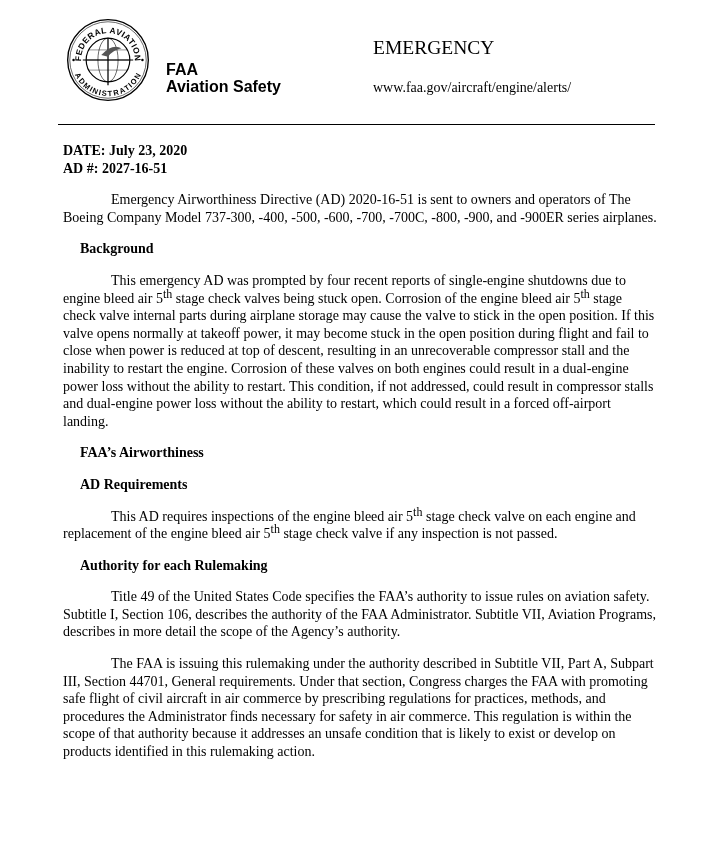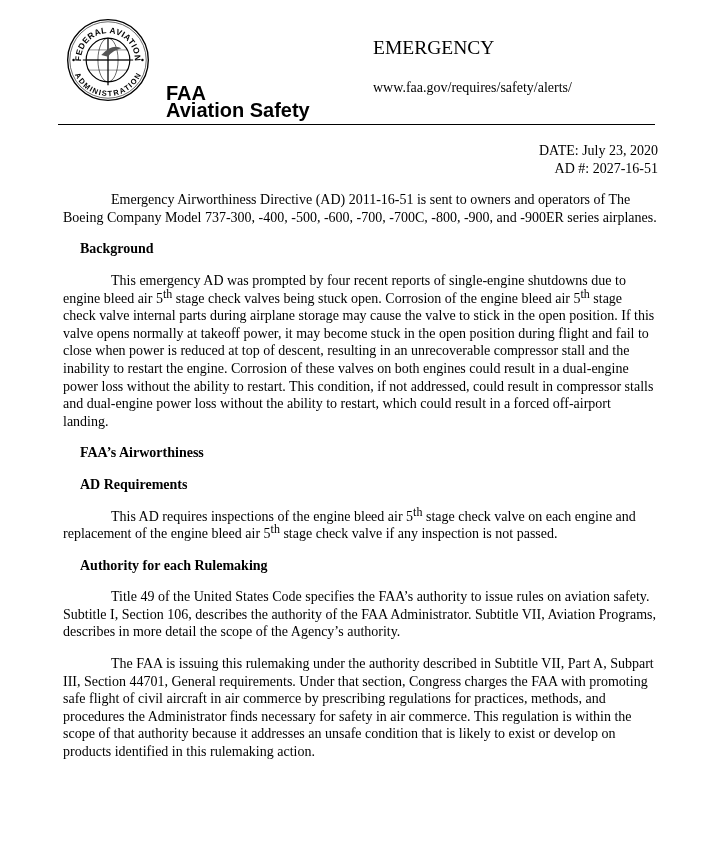--- a/index.html
+++ b/index.html
@@ -4,28 +4,28 @@
 <style>
   html, body { margin: 0; padding: 0; background: #ffffff; }
   body {
     width: 722px; height: 842px; position: relative; overflow: hidden;
     font-family: "Liberation Serif", "DejaVu Serif", serif; color: #000;
   }
   .header { position: absolute; left: 0; top: 0; width: 722px; height: 130px; }
   .seal { position: absolute; left: 66px; top: 18px; width: 84px; height: 84px; }
   .org { position: absolute; left: 166px; top: 61px;
     font-family: "Liberation Sans", "DejaVu Sans", sans-serif; font-weight: bold;
-    font-size: 20px; line-height: 17px; color: #000; margin-top: 24px; }
+    font-size: 16px; line-height: 17px; color: #000; }
   .title { position: absolute; left: 373px; top: 37px; font-size: 19.5px; line-height: 21px; text-align: right; }
   .url { position: absolute; left: 373px; top: 80px; font-size: 14px; line-height: 16px; }
   .rule { position: absolute; left: 58px; top: 124px; width: 597px; height: 1px; background: #000; }
 
   .content { position: absolute; left: 63px; top: 142px; width: 595px;
     font-size: 14px; line-height: 17.6px; }
-  .meta { font-weight: normal; text-align: right; }
+  .meta { font-weight: bold; }
   .para { margin: 0; text-indent: 48px; }
   .heading { font-weight: bold; margin: 14px 0 14px 17px; }
   sup { font-size: 12px; line-height: 0; vertical-align: 5px; }
   .gap { height: 14px; }
 </style>
 </head>
 <body>
 
 <div class="header">
   <svg class="seal" viewBox="0 0 100 100">
@@ -54,29 +54,29 @@
   </svg>
 
   <div class="org">
     <div>FAA</div>
     <div>Aviation Safety</div>
   </div>
 
   <div class="title">
     <div>EMERGENCY</div>
   </div>
-  <div class="url">www.faa.gov/requires/safety/alerts/</div>
+  <div class="url">www.faa.gov/aircraft/engine/alerts/</div>
   <div class="rule"></div>
 </div>
 
 <div class="content">
   <div class="meta">DATE: July 23, 2020</div>
   <div class="meta">AD #: 2027-16-51</div>
   <div class="gap"></div>
-  <p class="para">Emergency Airworthiness Directive (AD) 2011-16-51 is sent to owners and operators of The Boeing Company Model 737-300, -400, -500, -600, -700, -700C, -800, -900, and -900ER series airplanes.</p>
+  <p class="para">Emergency Airworthiness Directive (AD) 2020-16-51 is sent to owners and operators of The Boeing Company Model 737-300, -400, -500, -600, -700, -700C, -800, -900, and -900ER series airplanes.</p>
 
   <div class="heading">Background</div>
   <p class="para"><span>This emergency AD was prompted by four recent reports of single-engine shutdowns due to engine bleed air 5</span><sup>th</sup><span> stage check valves being stuck open. Corrosion of the engine bleed air 5</span><sup>th</sup><span> stage check valve internal parts during airplane storage may cause the valve to stick in the open position. If this valve opens normally at takeoff power, it may become stuck in the open position during flight and fail to close when power is reduced at top of descent, resulting in an unrecoverable compressor stall and the inability to restart the engine. Corrosion of these valves on both engines could result in a dual-engine power loss without the ability to restart. This condition, if not addressed, could result in compressor stalls and dual-engine power loss without the ability to restart, which could result in a forced off-airport landing.</span></p>
 
   <div class="heading">FAA’s Airworthiness</div>
 
   <div class="heading">AD Requirements</div>
   <p class="para"><span>This AD requires inspections of the engine bleed air 5</span><sup>th</sup><span> stage check valve on each engine and replacement of the engine bleed air 5</span><sup>th</sup><span> stage check valve if any inspection is not passed.</span></p>
 
   <div class="heading">Authority for each Rulemaking</div>

